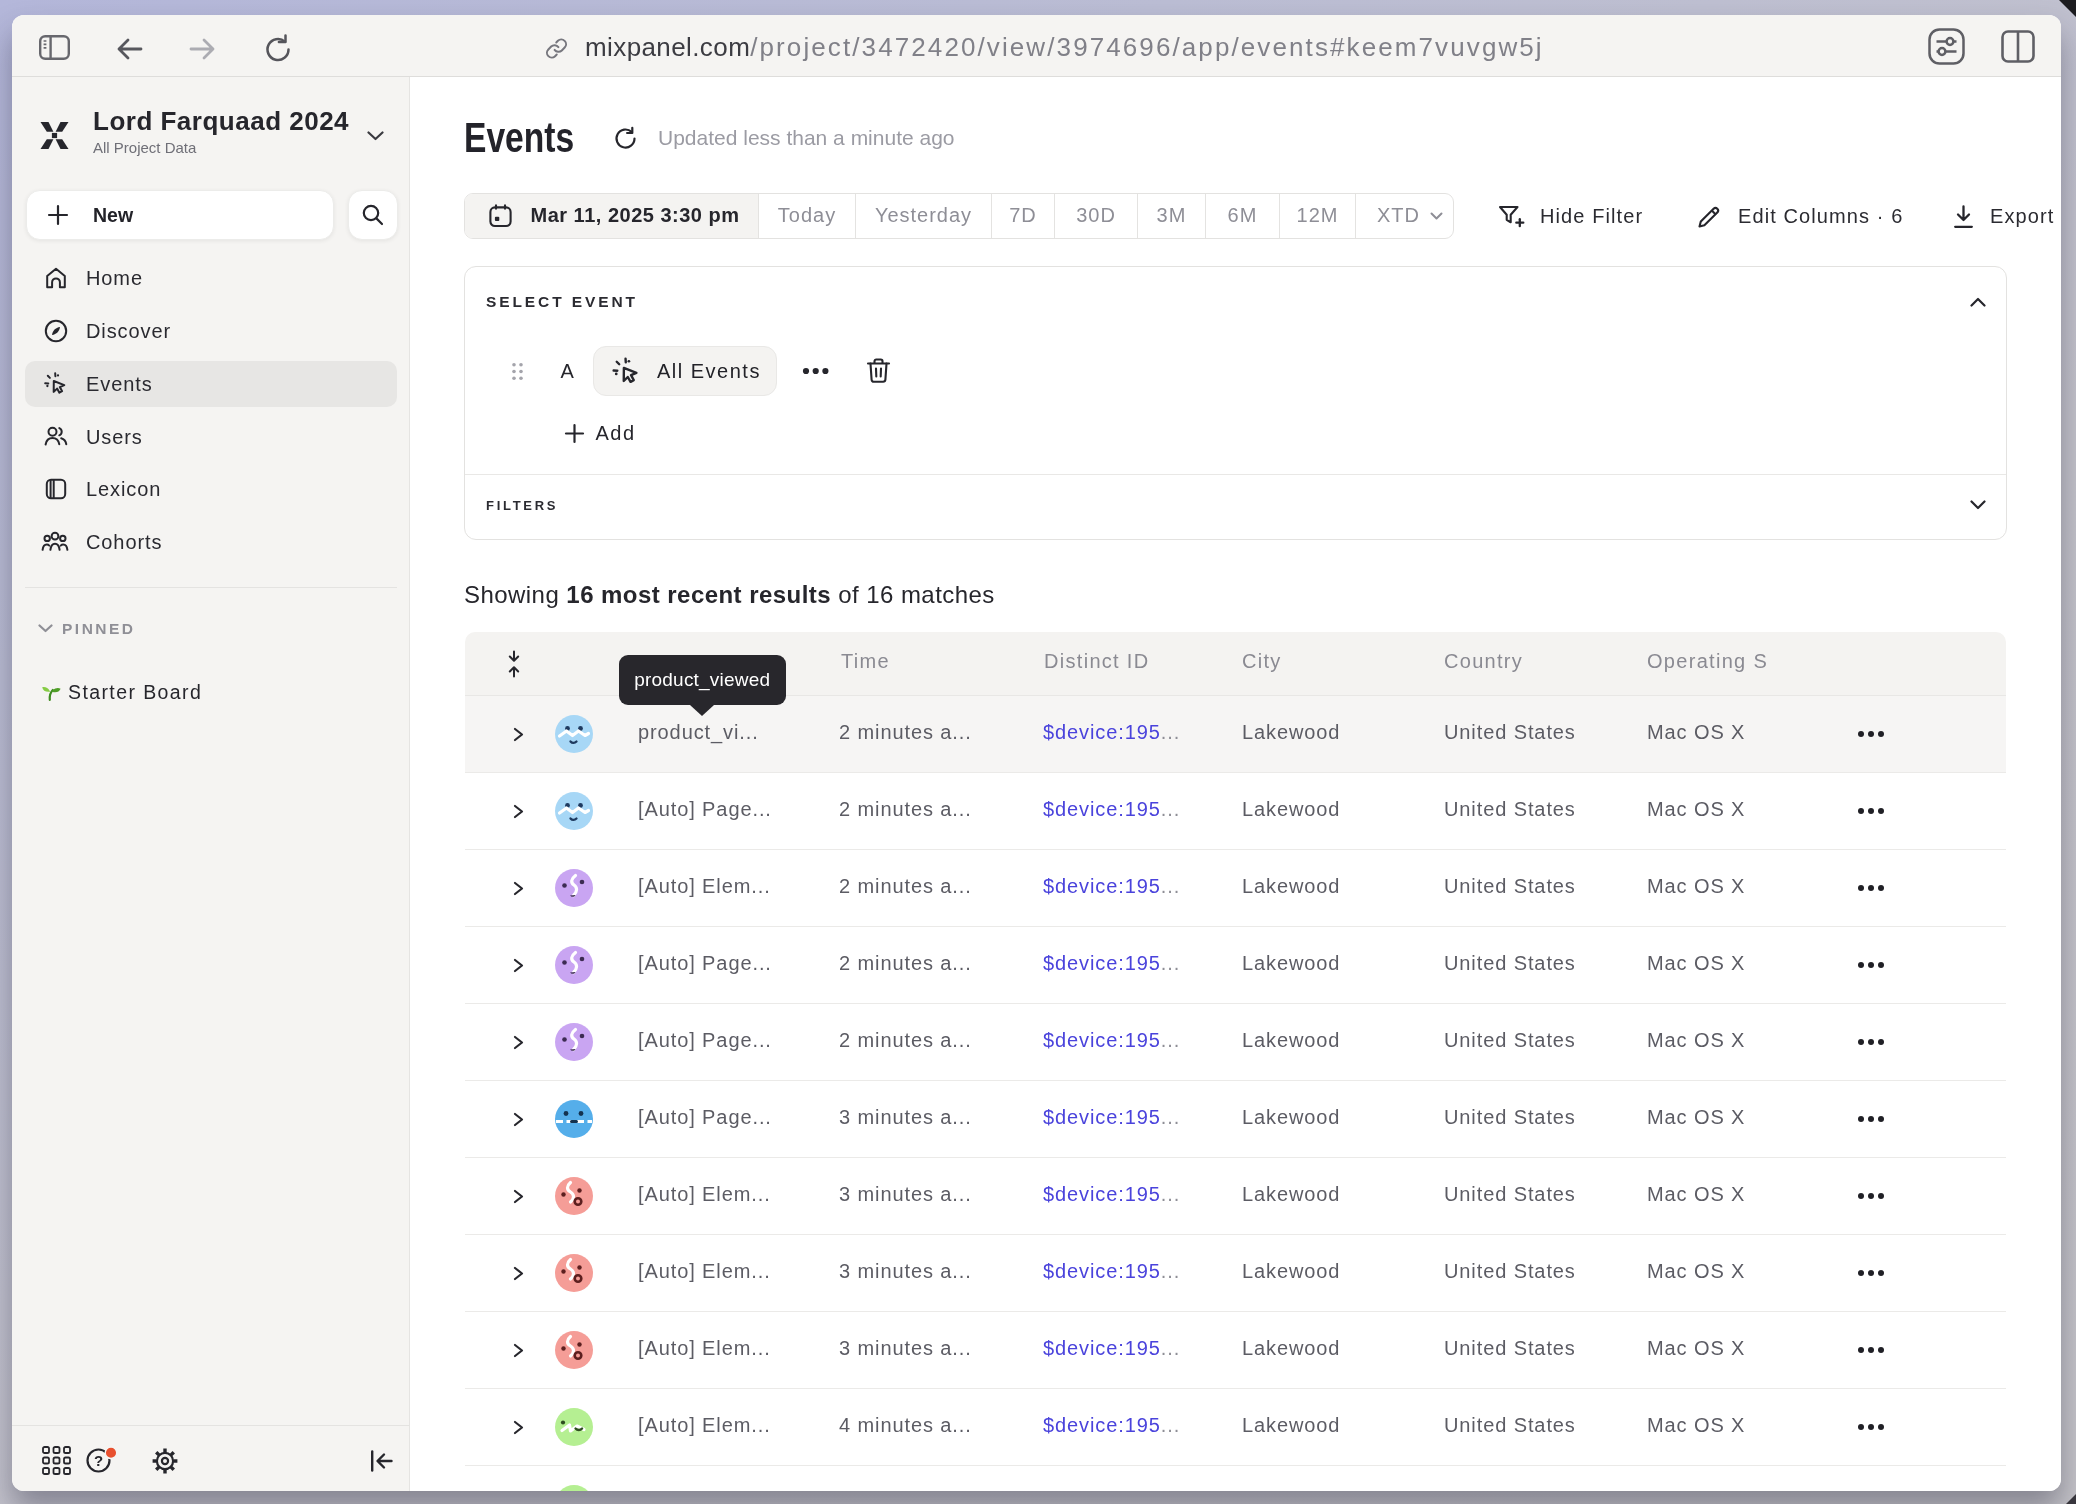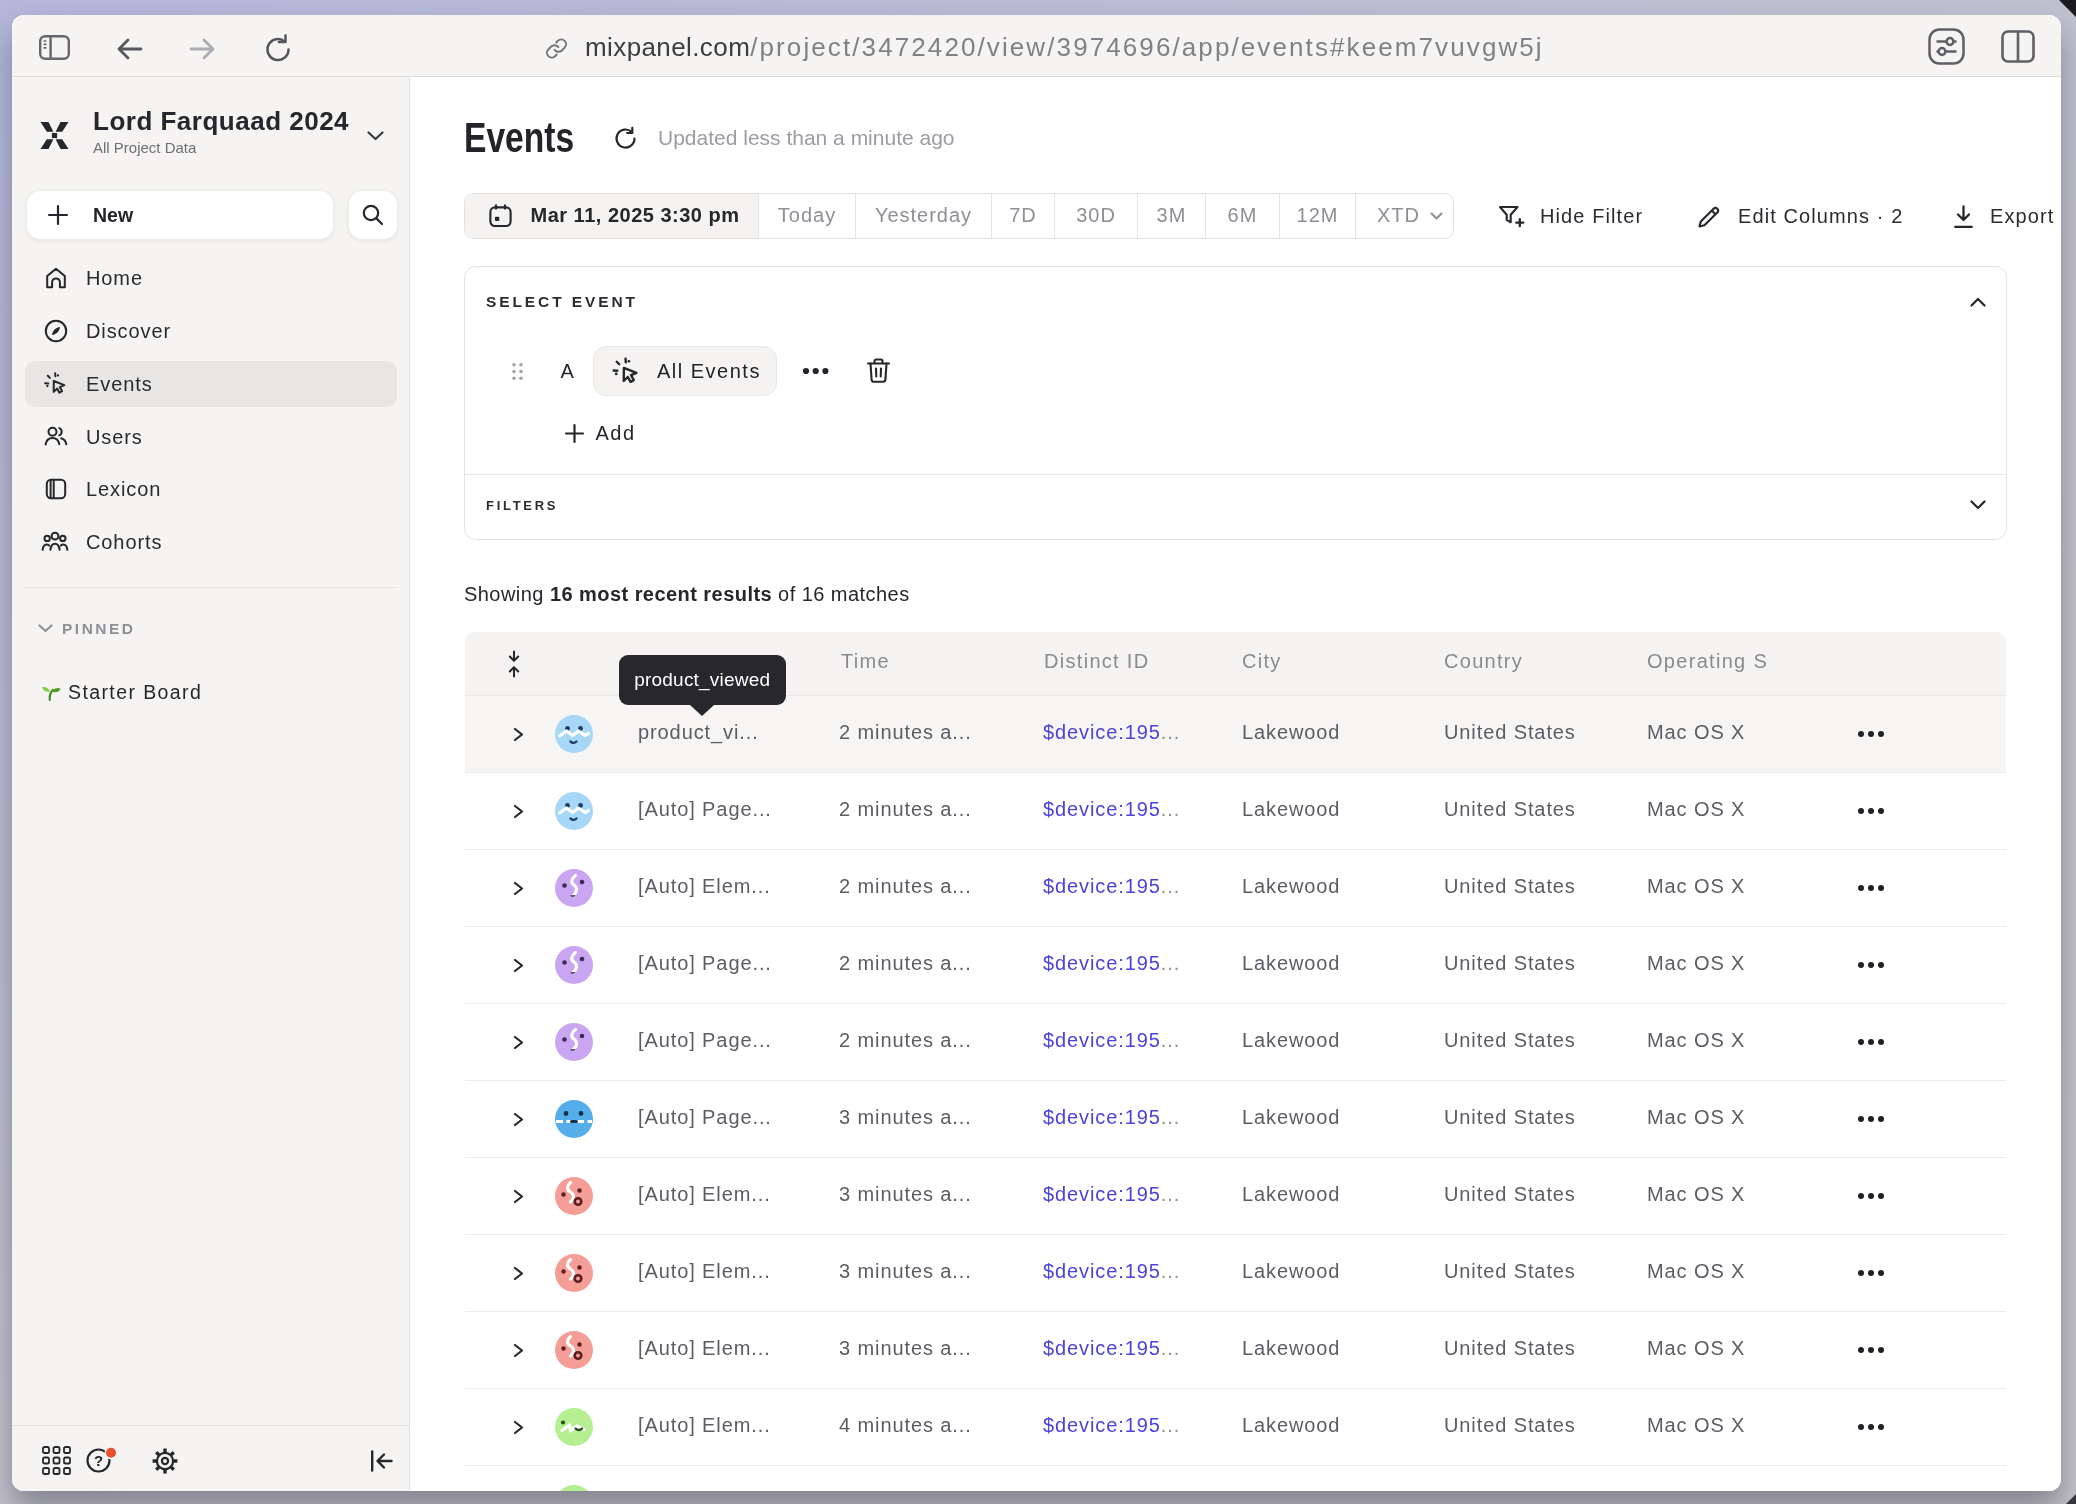--- a/index.html
+++ b/index.html
@@ -213,21 +213,21 @@
             <line x1="20.3" y1="20.7" x2="27.3" y2="20.7"></line>
           </g>
         </svg>
     <span>Hide Filter</span>
   </div>
   <div class="hbtn" style="left:1283px;top:124px;height:31px">
     <svg width="30" height="30" viewBox="0 0 30 30" fill="none" stroke="#26262c" stroke-width="2.1" stroke-linejoin="round">
           <path d="M5.5 24.5l1.3-4.9L19.6 6.8a2.6 2.6 0 0 1 3.7 3.7L10.4 23.2l-4.9 1.3z"></path>
           <line x1="17.8" y1="8.6" x2="21.5" y2="12.3"></line>
         </svg>
-    <span>Edit Columns · 2</span>
+    <span>Edit Columns · 6</span>
   </div>
   <div class="hbtn" style="left:1540px;top:124px;height:31px">
     <svg width="25" height="27" viewBox="0 0 25 27" fill="none" stroke="#26262c" stroke-width="2.3" stroke-linecap="round" stroke-linejoin="round">
           <path d="M12.5 3.5v13M7 11.5l5.5 5.5 5.5-5.5"></path>
           <line x1="4.2" y1="23.8" x2="20.8" y2="23.8"></line>
         </svg>
     <span>Export</span>
   </div>
 
   <div class="abs" style="left:52.5px;top:189px;width:1543px;height:274px;border:1px solid #e3e2e0;border-radius:12px;background:#fff">
@@ -272,21 +272,21 @@
           <line x1="2" y1="10.5" x2="19" y2="10.5"></line>
         </svg>
     <div class="t" style="left:131px;top:153px;font-size:20px;font-weight:500;color:#26262c;letter-spacing:1.5px;line-height:27px">Add</div>
     <div class="abs" style="left:0;top:206.8px;width:100%;height:1px;background:#e9e8e6"></div>
     <div class="t" style="left:21.5px;top:229px;font-size:13px;font-weight:700;color:#2b2b31;letter-spacing:2.7px;line-height:19px">FILTERS</div>
     <svg class="abs" style="left:1505px;top:233px" width="16" height="10" viewBox="0 0 16 10" fill="none" stroke="#26262c" stroke-width="2.2" stroke-linecap="round" stroke-linejoin="round">
           <path d="M1.5 1.5L8 8l6.5-6.5"></path>
         </svg>
   </div>
 
-  <div class="t" style="left:53px;top:504px;font-size:20px;color:#26262c;letter-spacing:.45px;line-height:27px">Showing <b style="font-weight:700">16 most recent results</b> of 16 matches</div>
+  <div class="t" style="left:53px;top:504px;font-size:24px;color:#26262c;letter-spacing:.45px;line-height:27px">Showing <b style="font-weight:700">16 most recent results</b> of 16 matches</div>
 <div class="abs" style="left:52.5px;top:555px;width:1543.5px;border-left:1px solid #edecea;border-right:1px solid #edecea">
 <div class="abs" style="left:0;top:0;width:100%;height:63.5px;background:#f4f3f1;border-radius:10px 10px 0 0;border-bottom:1px solid #e8e7e5">
           <svg class="abs" style="left:41.5px;top:17.5px" width="16" height="28" viewBox="0 0 16 28" fill="none" stroke="#26262c" stroke-width="2" stroke-linecap="round" stroke-linejoin="round">
             <path d="M8 1.5v8.5M3.8 6.5L8 10.7l4.2-4.2M8 26.5V18M3.8 21.5L8 17.3l4.2 4.2"></path>
           </svg>
           <div class="hcell" style="left:376.5px;top:18px">Time</div>
           <div class="hcell" style="left:579.5px;top:18px">Distinct ID</div>
           <div class="hcell" style="left:777.5px;top:18px">City</div>
           <div class="hcell" style="left:979.5px;top:18px">Country</div>
           <div class="hcell" style="left:1182.5px;top:18px">Operating S</div>

